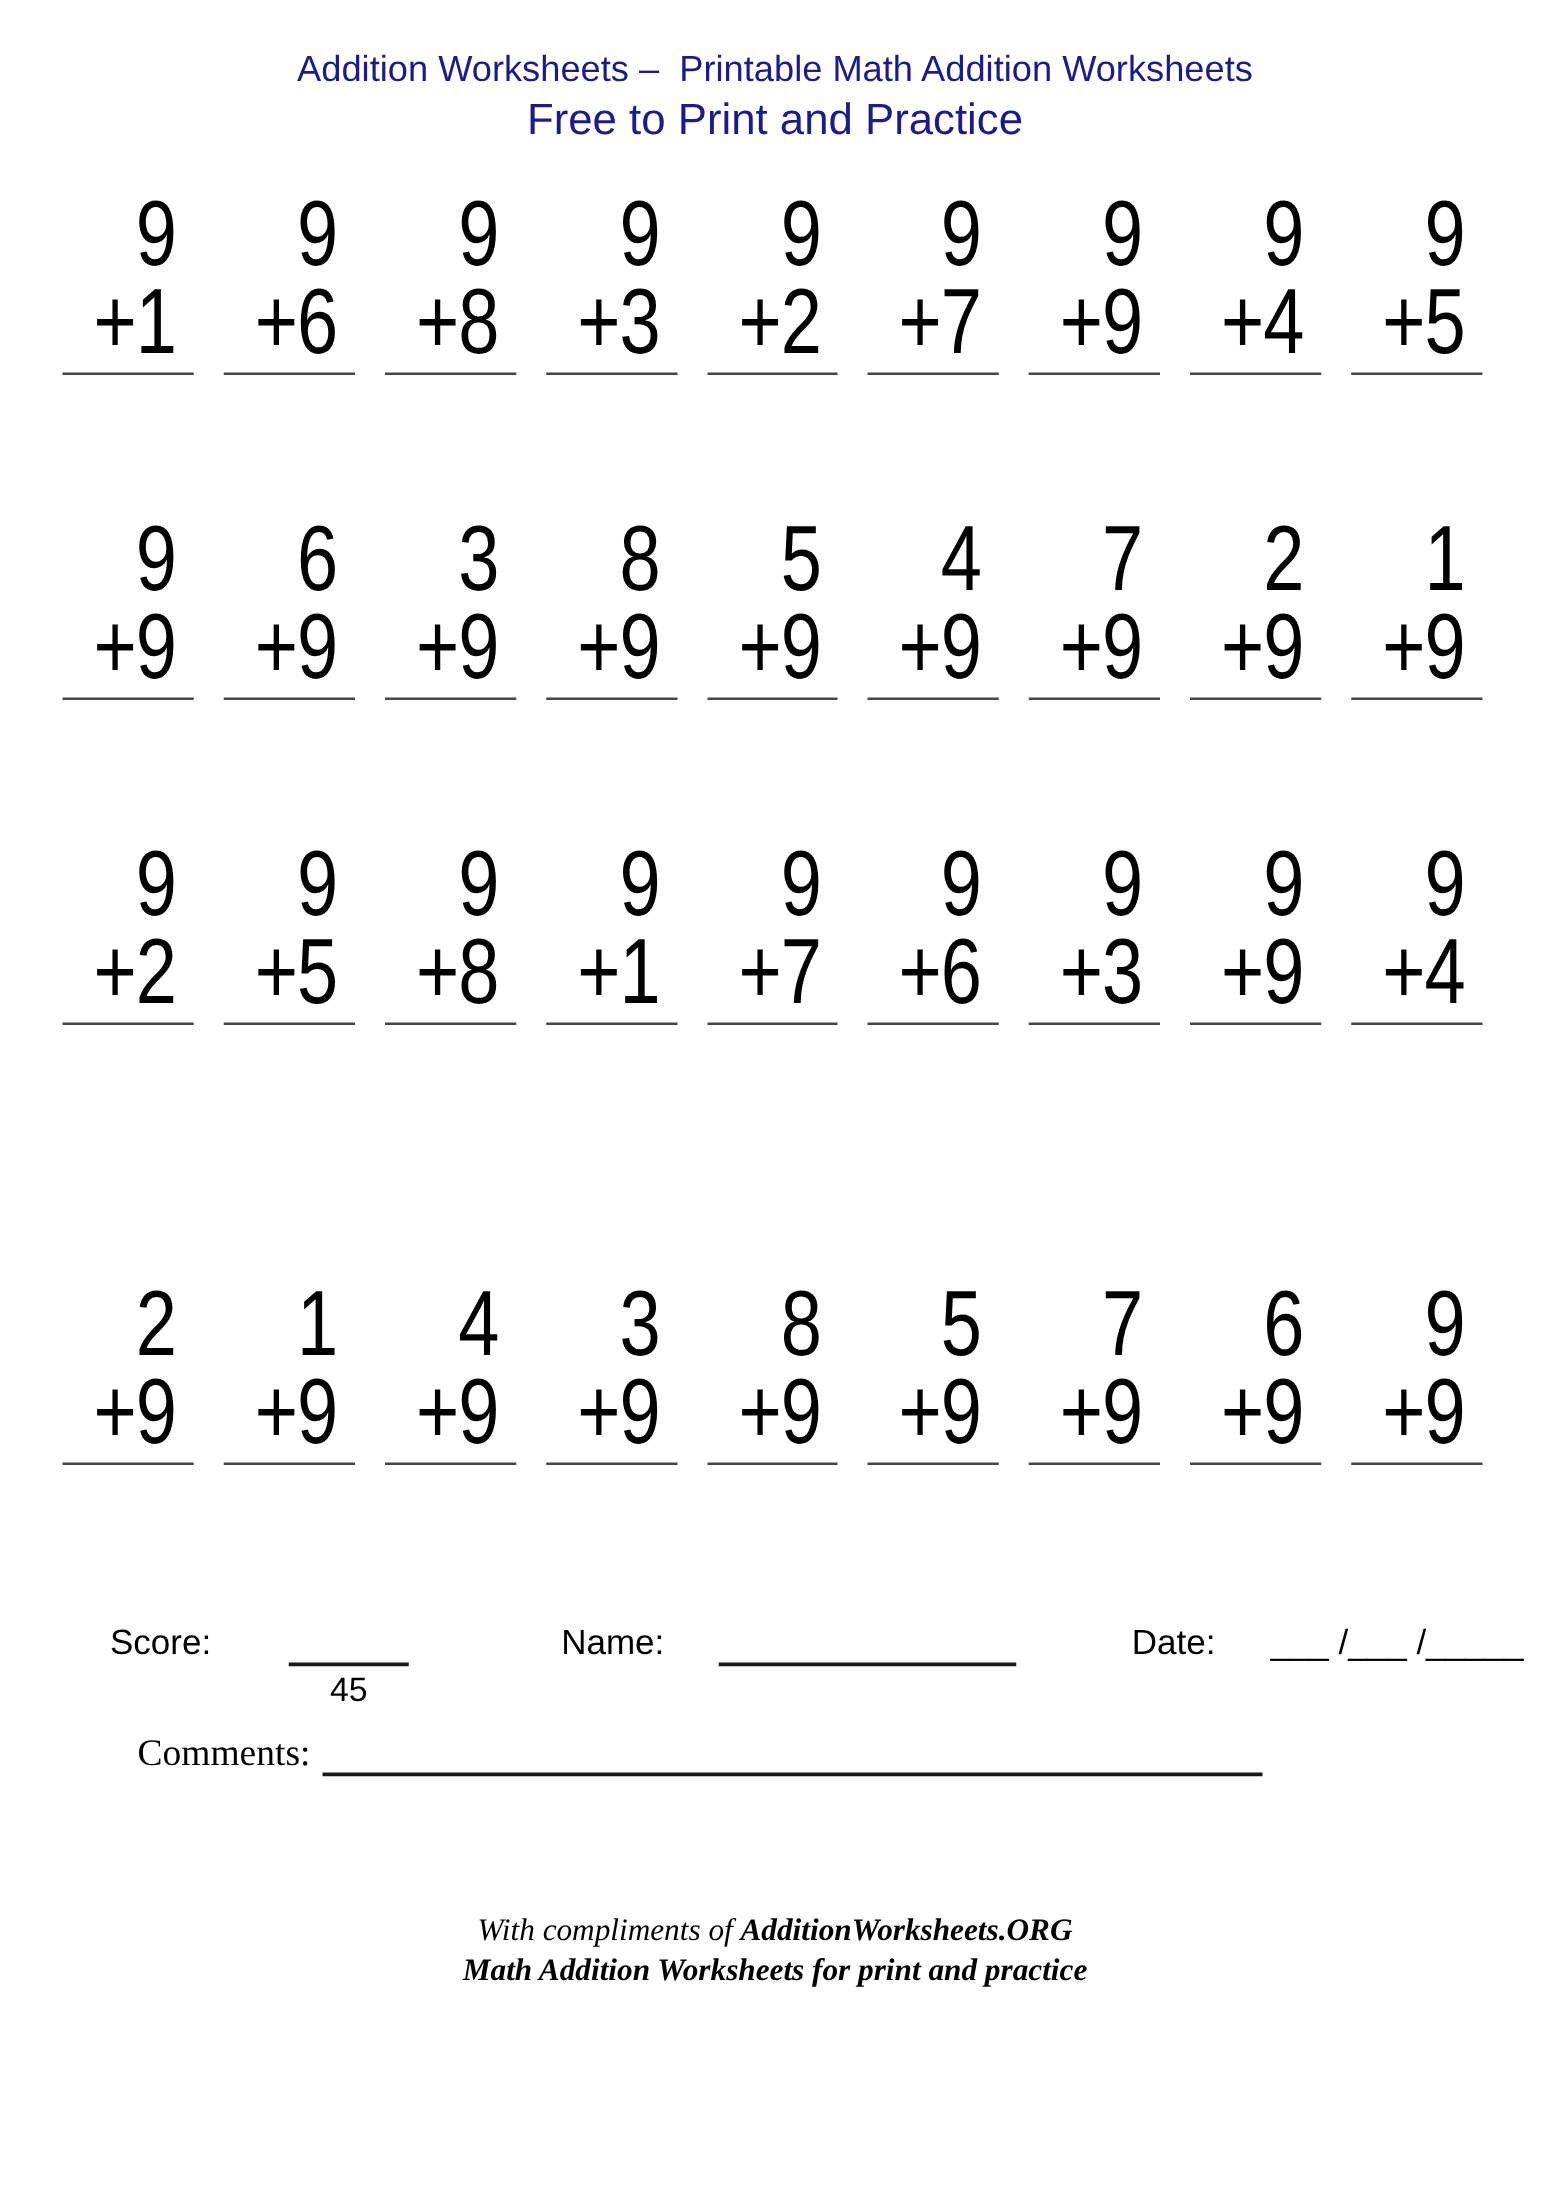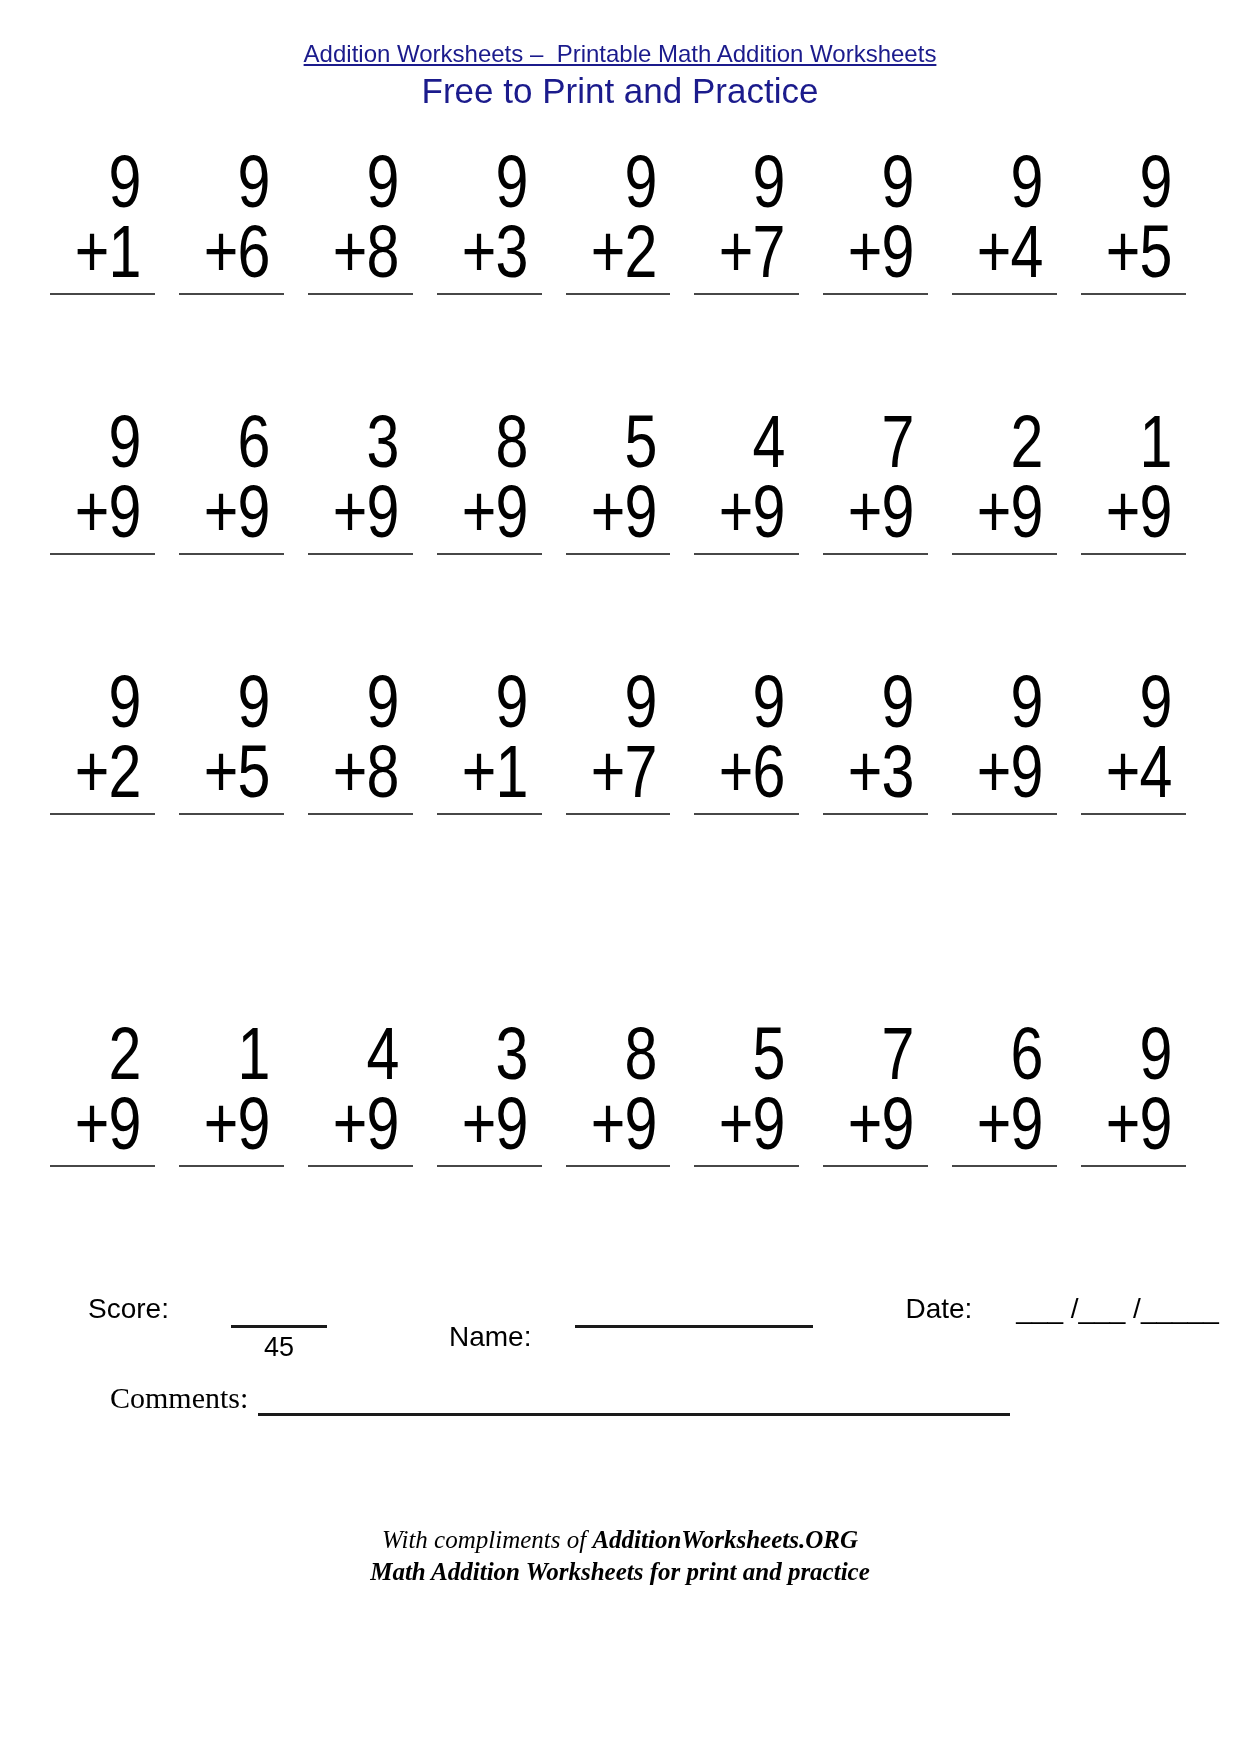--- a/index.html
+++ b/index.html
@@ -8,22 +8,21 @@
     height: 1754px;
     background: #ffffff;
     font-family: "Liberation Sans", sans-serif;
     color: #000;
     overflow: hidden;
   }
 
   
   .title-wrap { padding-top: 40px; text-align: center; color: #1b1b8c; }
   .title-line1 {
-    font-size: 24px;
-    text-decoration: underline;
+    font-size: 29px;
     white-space: pre;
     display: inline-block;
   }
   .title-line2 { font-size: 35px; margin-top: 3px; }
 
   
   .grid { margin: 36px 50px 0 46px; }
   .prow {
     display: grid;
     grid-template-columns: repeat(9, 1fr);
@@ -58,21 +57,21 @@
     gap: 36px;
   }
   .score-group {
     margin-left: 26px;
     display: flex;
     flex-direction: column;
     align-items: center;
   }
   .score-line { width: 96px; height: 32px; border-bottom: 3px solid #1a1a1a; }
   .score-value { font-size: 27px; margin-top: 4px; }
-  .name-label { margin-left: 86px; margin-top: 28px; }
+  .name-label { margin-left: 86px; }
   .name-line { width: 238px; height: 32px; border-bottom: 3px solid #1a1a1a; margin-left: 8px; }
   .date-label { margin-left: 56px; }
   .date-blanks { margin-left: 8px; white-space: pre; }
 
   
   .comments {
     margin-top: 18px;
     padding-left: 88px;
     display: flex;
     align-items: flex-start;

